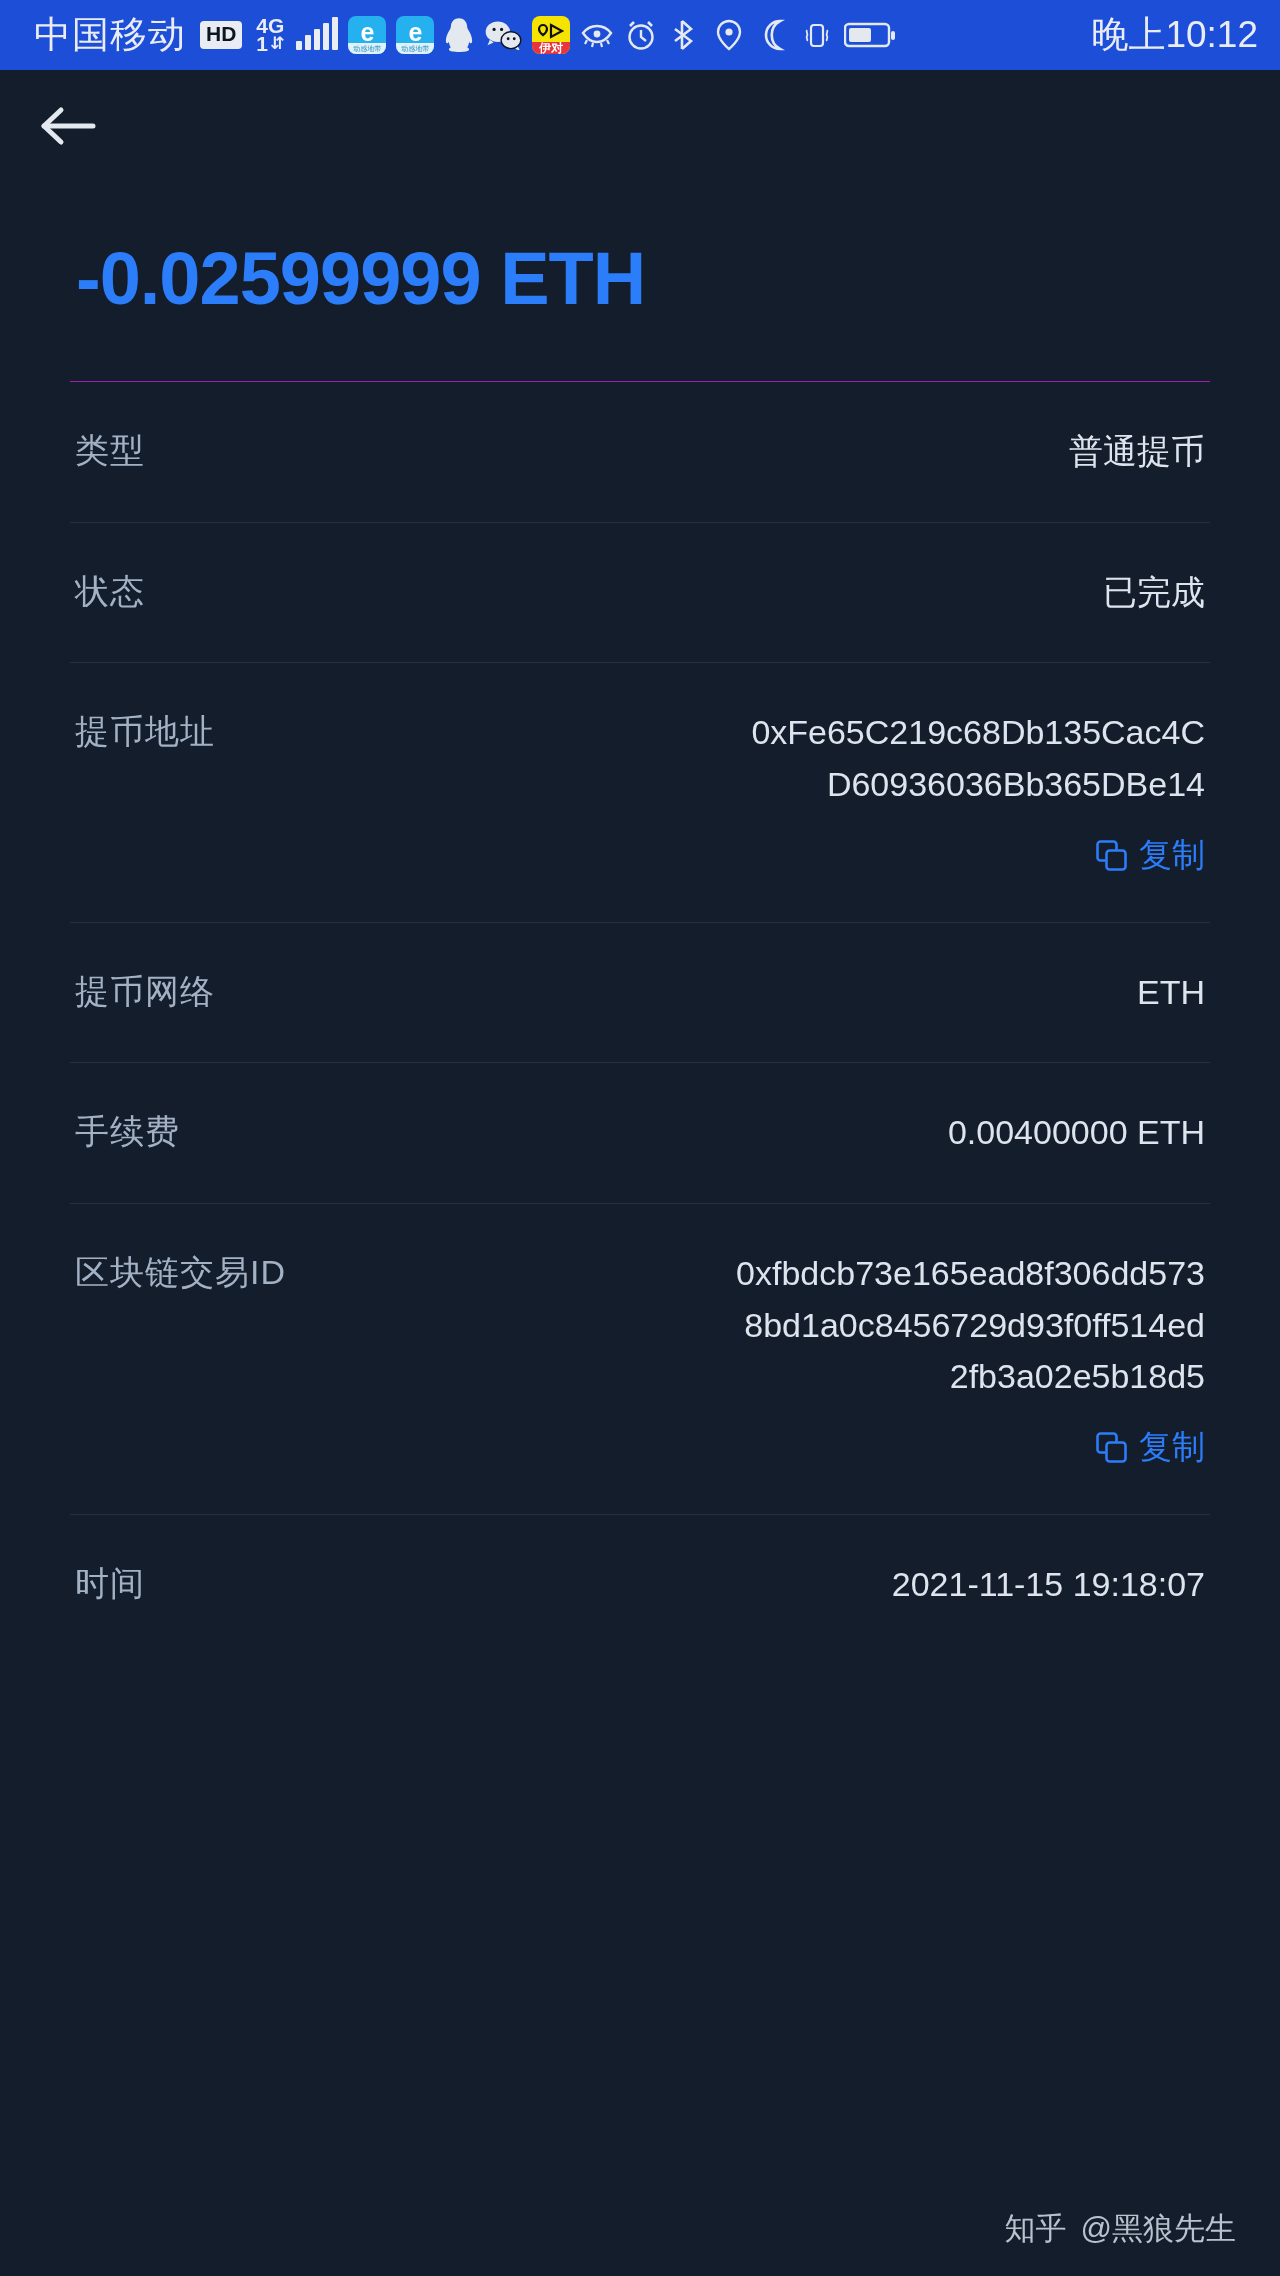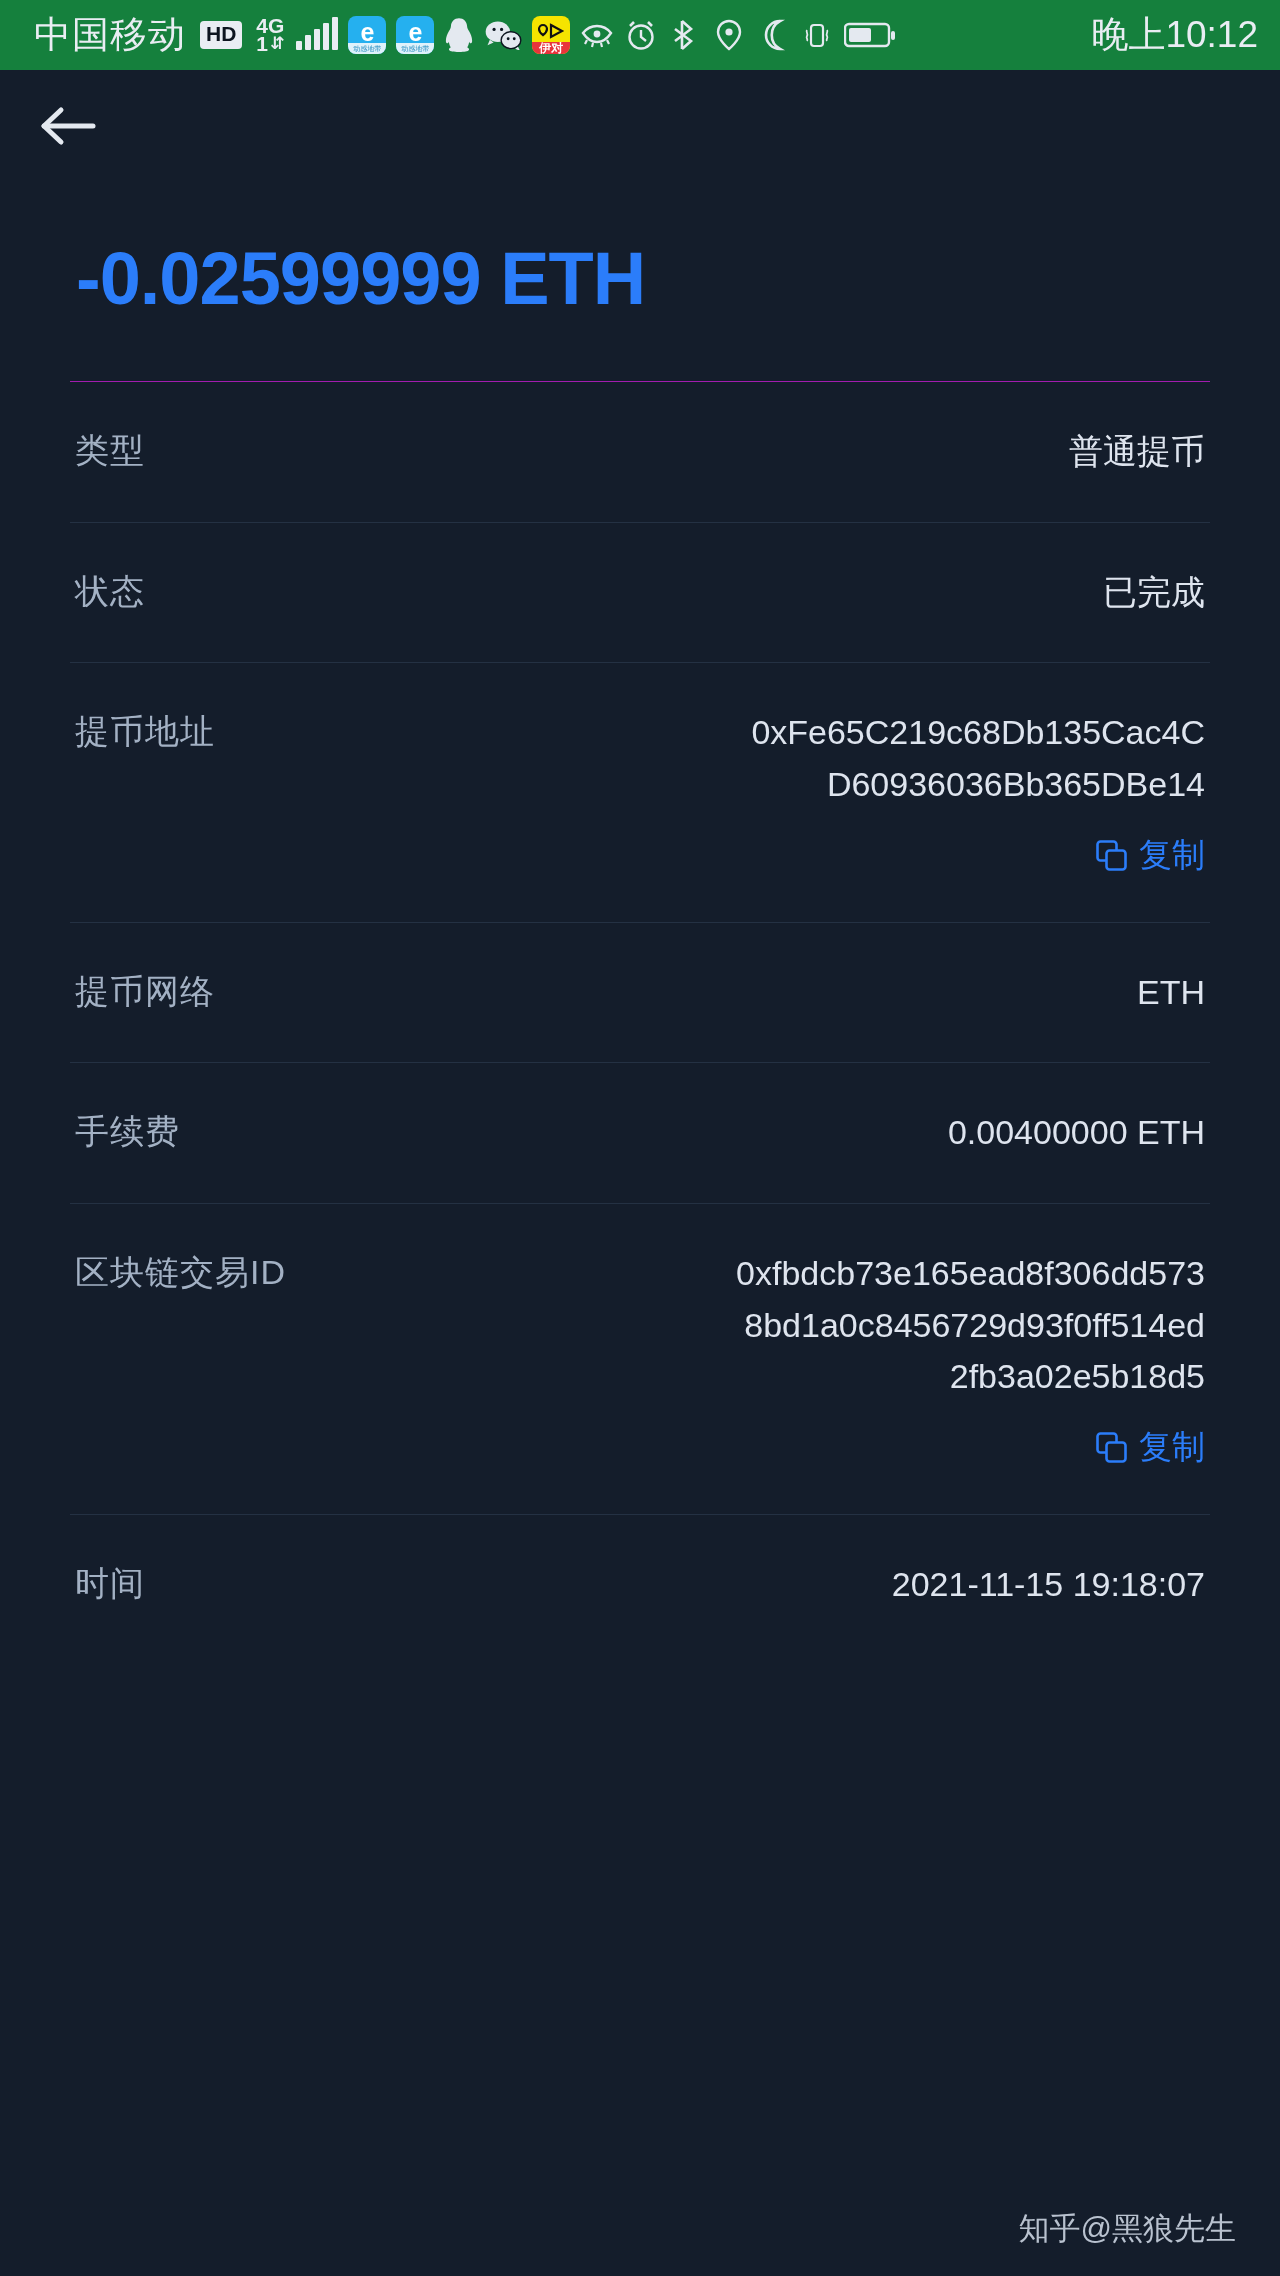--- a/index.html
+++ b/index.html
@@ -5,21 +5,21 @@
   * { margin:0; padding:0; box-sizing:border-box; }
   html,body{
     width:1280px; height:2276px;
     background:#141d2b;
     font-family:"Liberation Sans","DejaVu Sans",sans-serif;
     overflow:hidden;
   }
   
   .statusbar{
     height:70px; width:100%;
-    background:#15803d;
+    background:#1d4ed8;
     display:flex; align-items:center;
     padding:0 22px 0 34px;
     gap:10px;
   }
   .carrier{
     color:#e9edf3; font-size:37px; letter-spacing:1px;
     white-space:nowrap;
   }
   .hd-badge{
     color:#0d1520; background:#e9edf3;
@@ -103,21 +103,21 @@
   .value.mono{ font-family:"Liberation Sans","DejaVu Sans",sans-serif; }
   .copy{
     display:flex; align-items:center; justify-content:flex-end;
     gap:11px; margin-top:22px; cursor:pointer;
   }
   .copy span{ color:#2b7dfa; font-size:33px; }
   
   .watermark{
     position:absolute; left:0; right:0; bottom:26px;
     display:flex; justify-content:flex-end; align-items:center;
-    padding-right:44px;
+    gap:14px; padding-right:44px;
     color:#b9c2cf; font-size:31px;
   }
 </style>
 </head>
 <body>
 
 <div class="statusbar">
   <div class="carrier">中国移动</div>
   <div class="hd-badge">HD</div>
 

